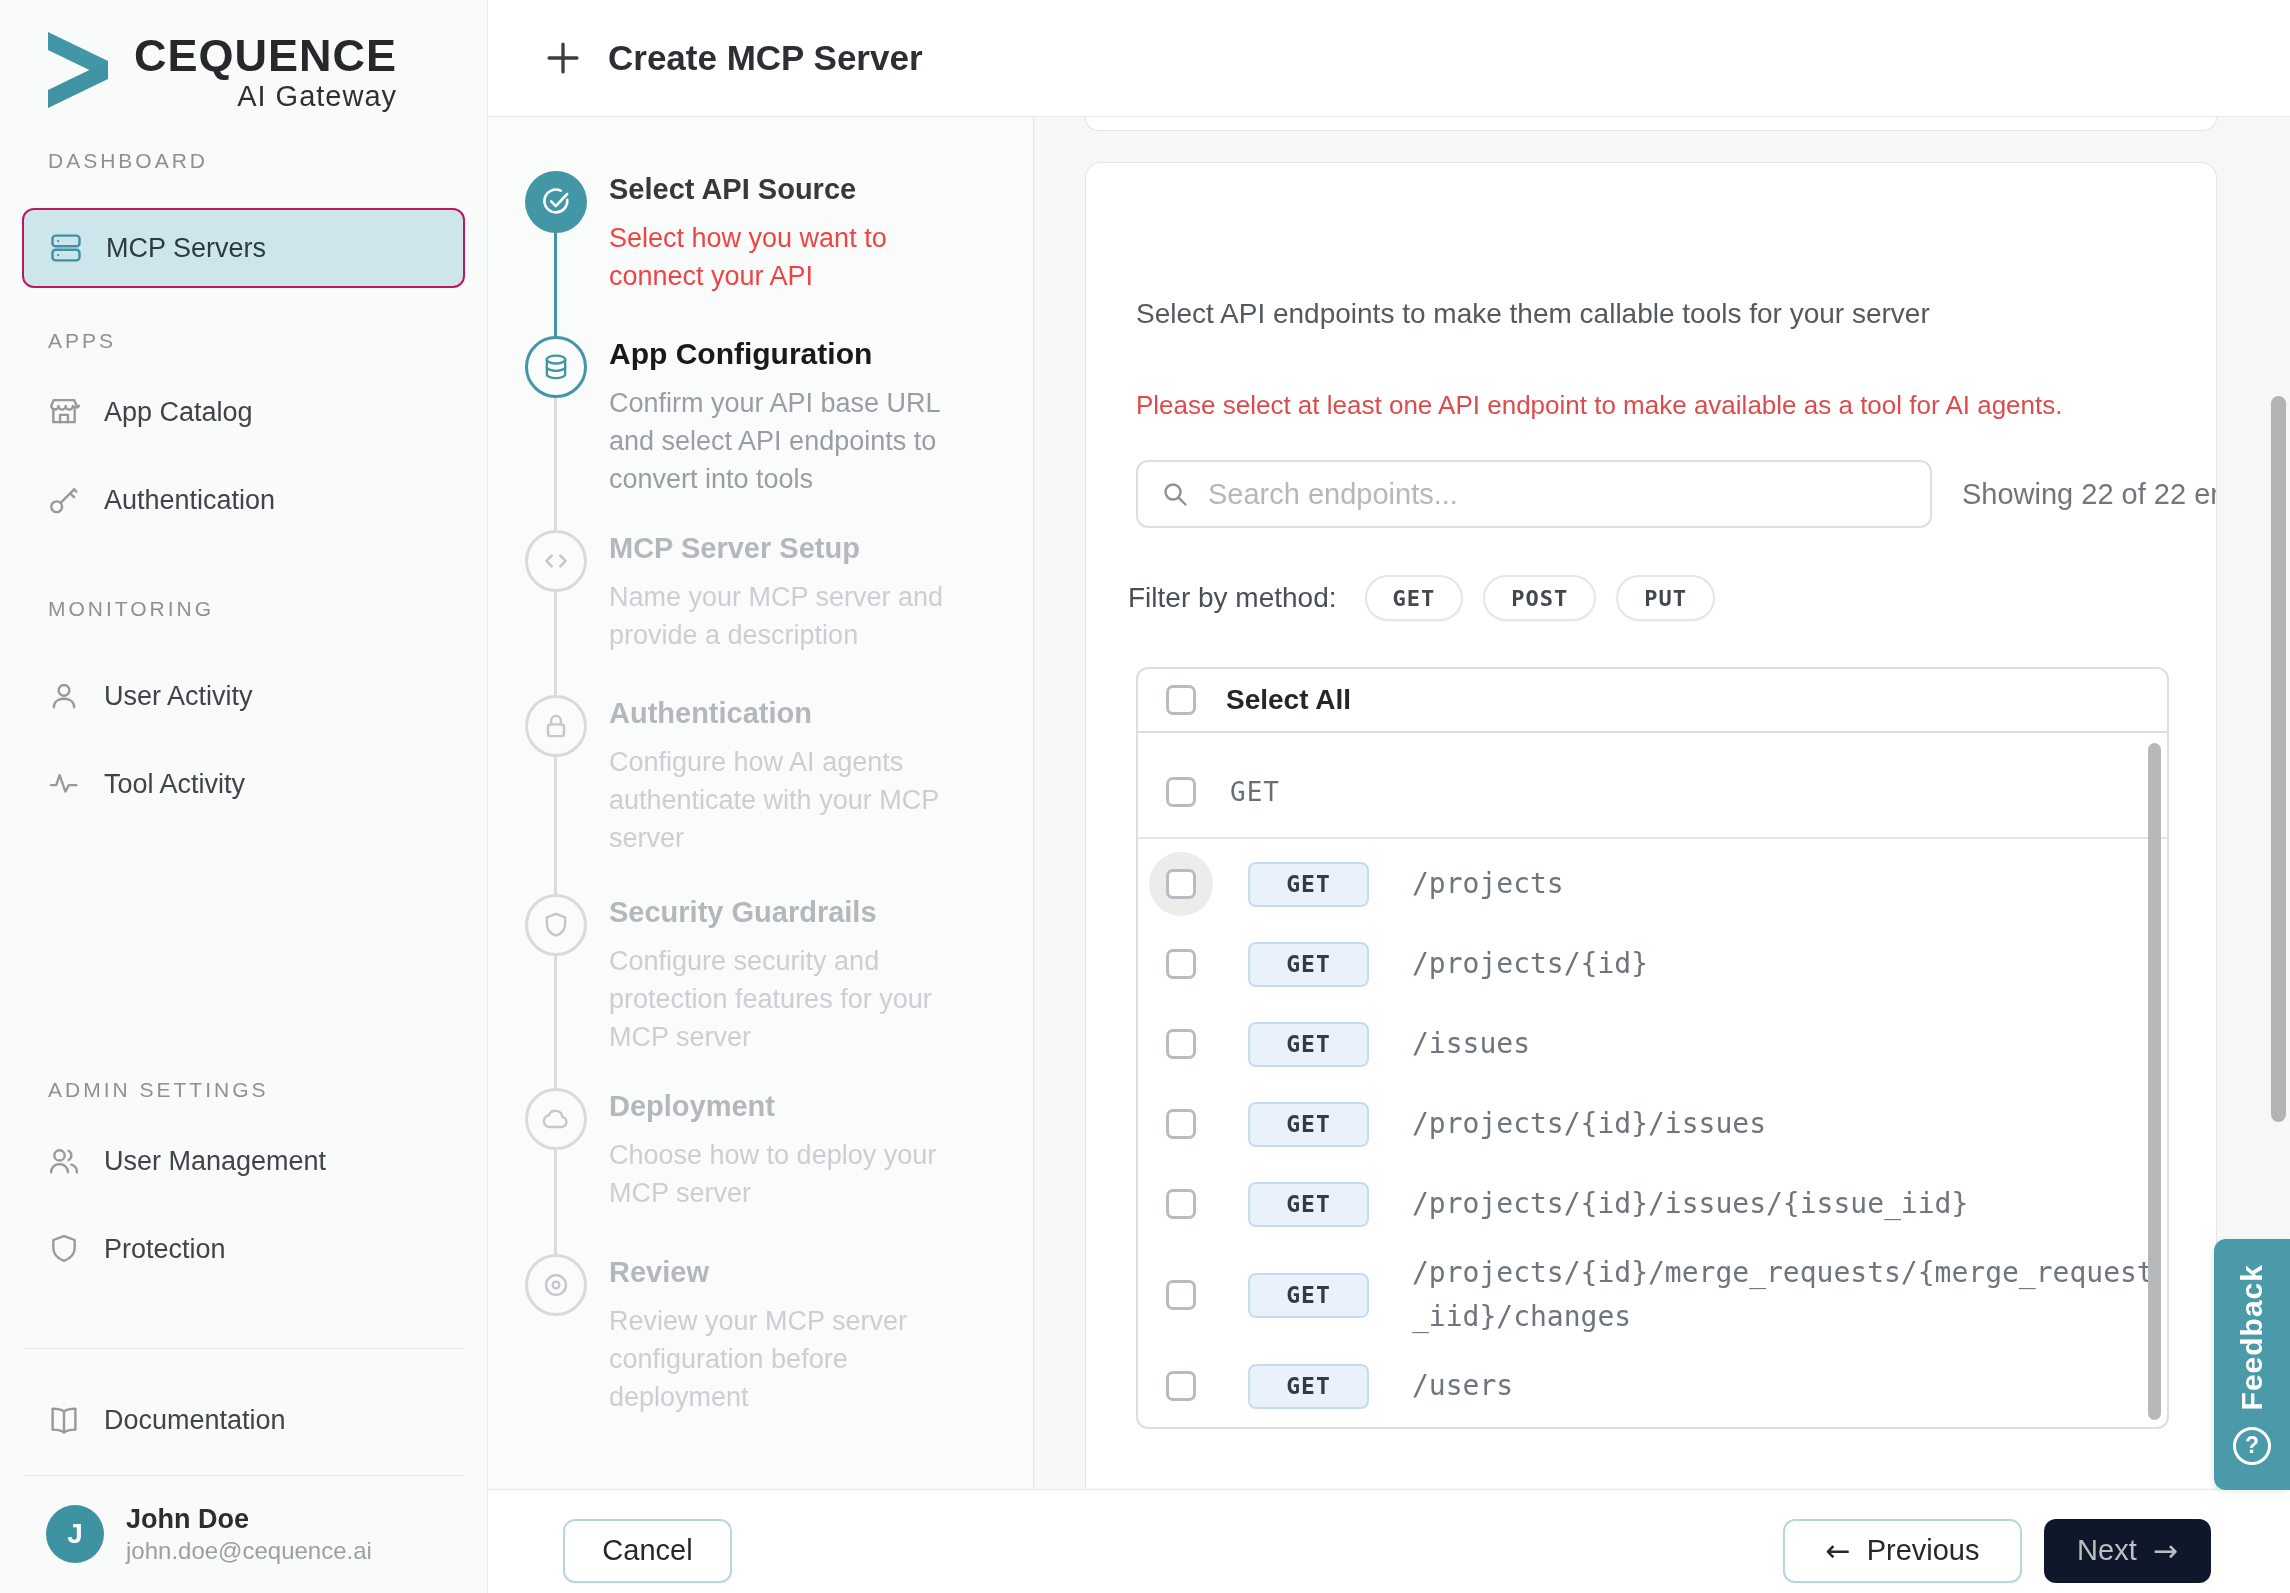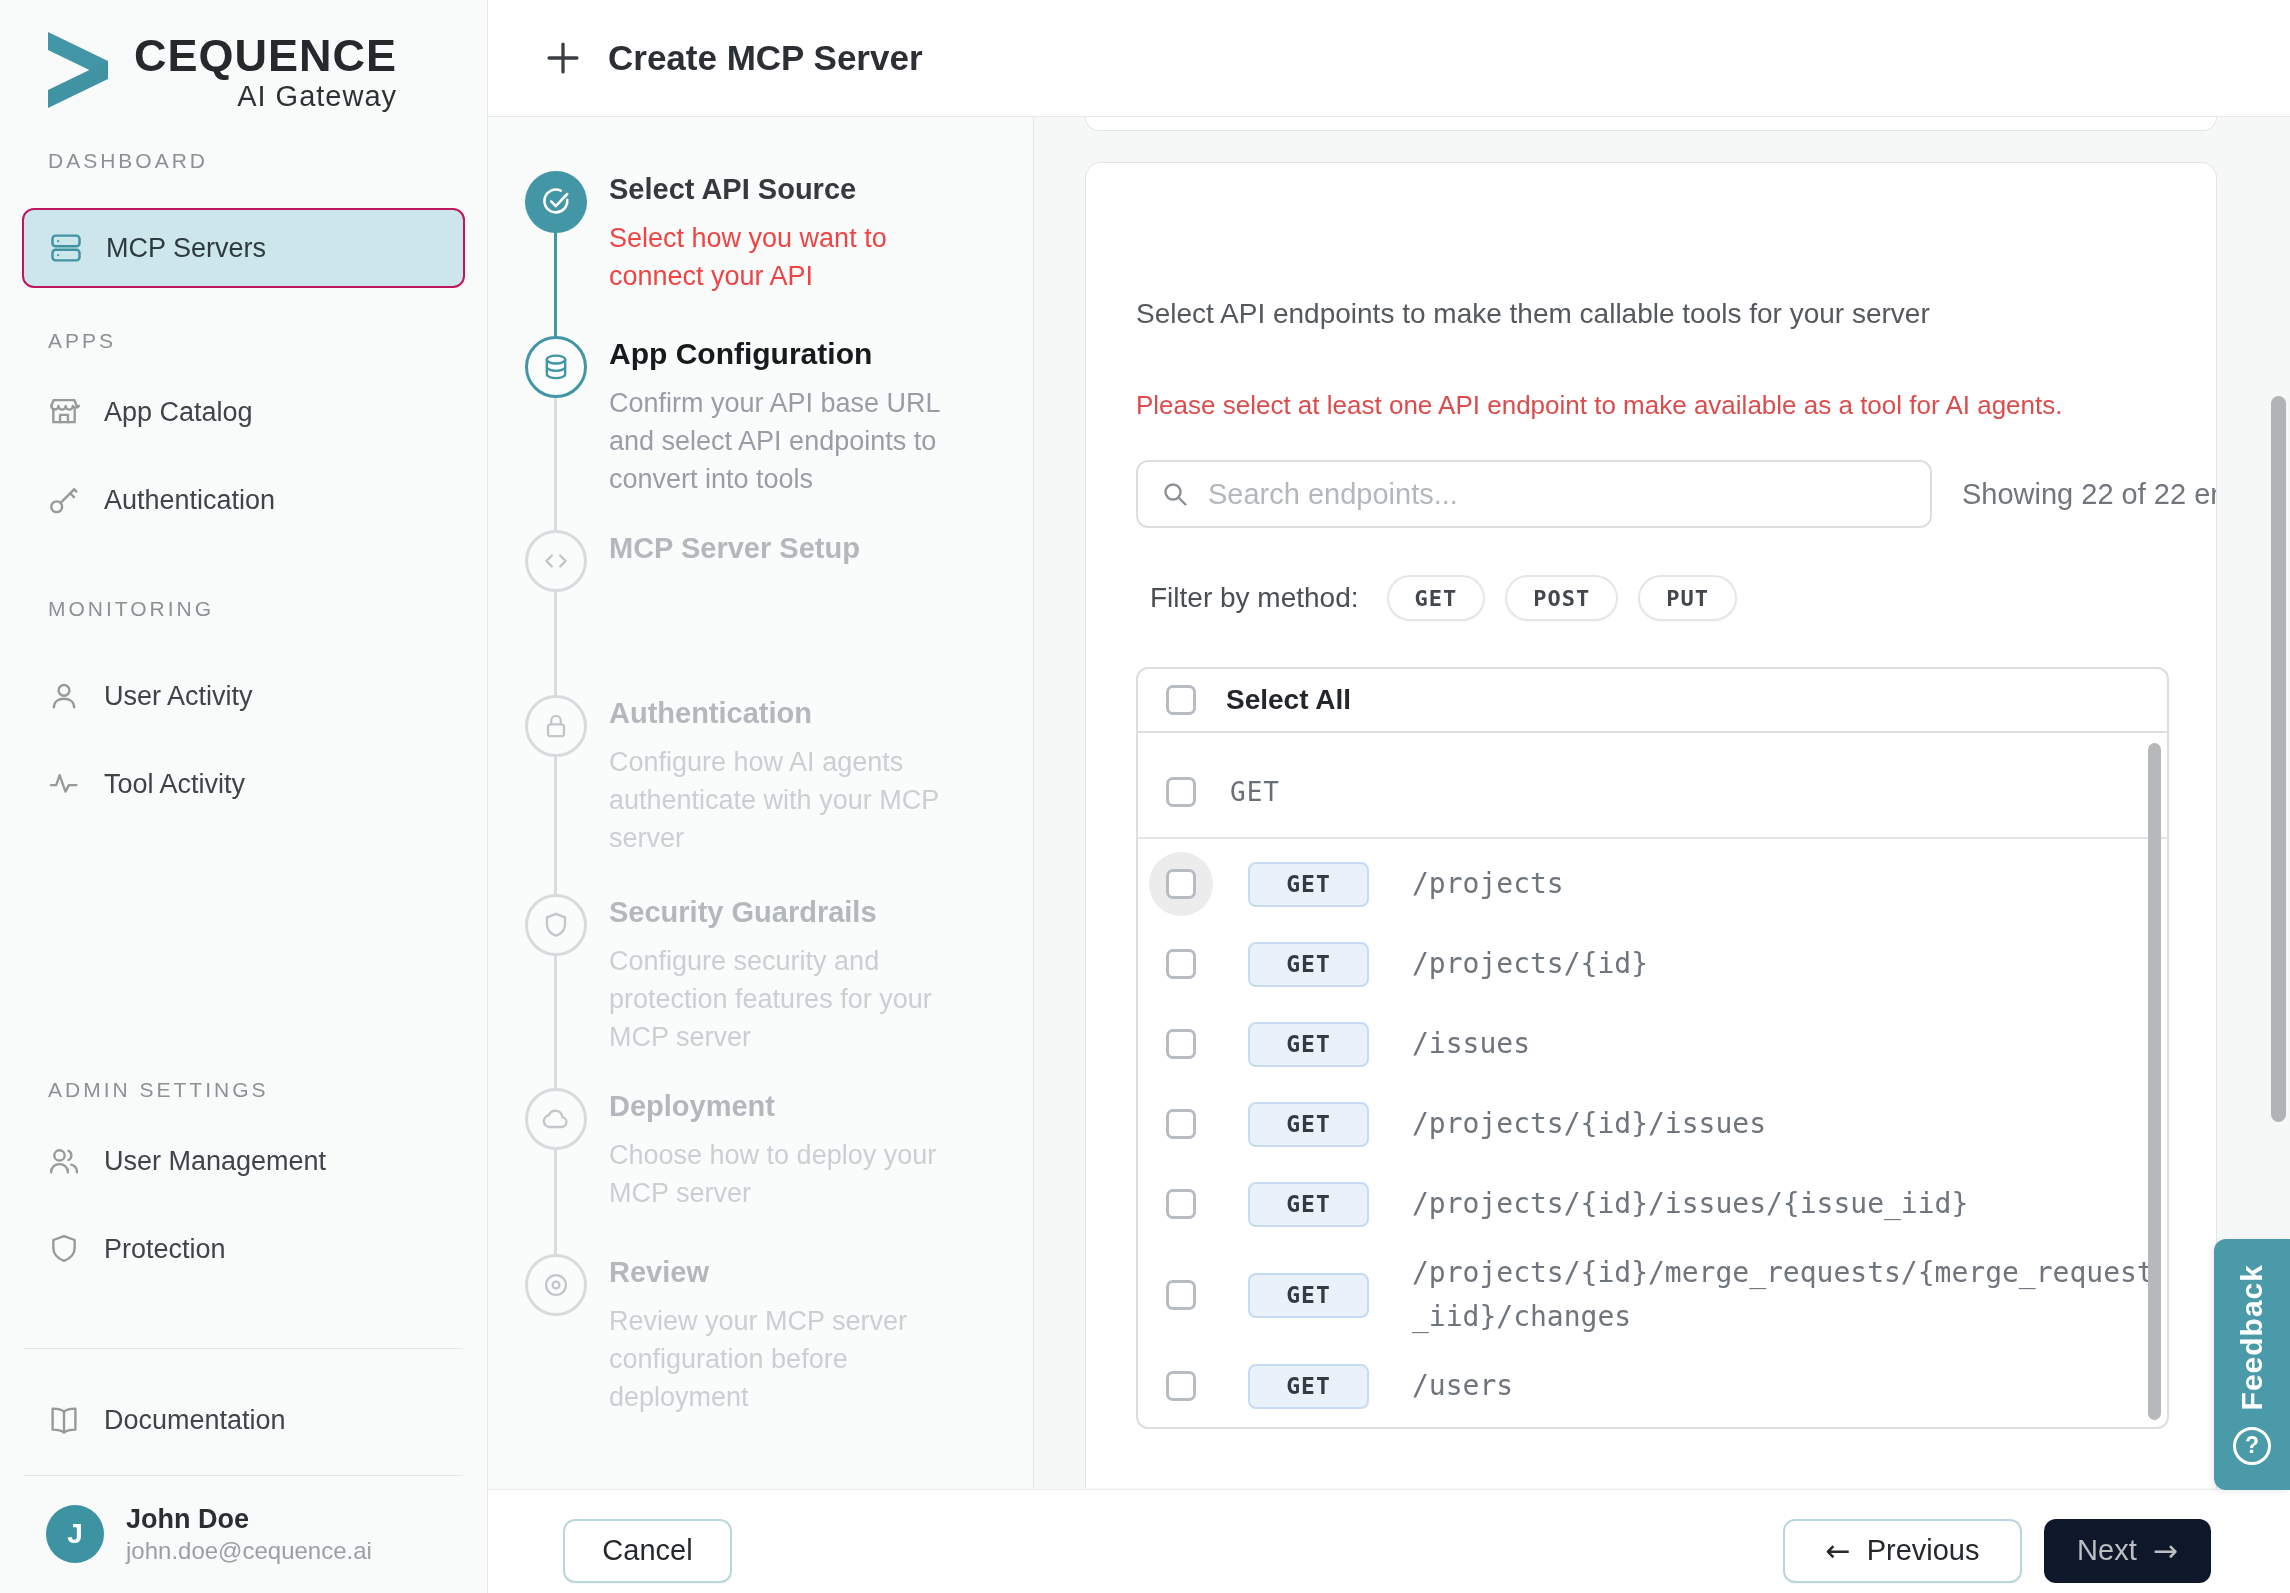--- a/index.html
+++ b/index.html
@@ -66,21 +66,21 @@
   .card-subtitle{position:absolute;left:50px;top:135px;font-size:28px;color:#54595e;}
   .card-error{position:absolute;left:50px;top:227px;font-size:26px;color:#dd4c4c;}
   .search-box{position:absolute;left:50px;top:297px;width:796px;height:68px;border:2px solid #dcdee0;border-radius:12px;
               background:#fff;display:flex;align-items:center;box-sizing:border-box;}
   .search-box svg{width:30px;height:30px;color:#8d9196;margin-left:22px;flex:0 0 auto;}
   .search-box input{border:none;outline:none;background:transparent;font-family:"Liberation Sans",sans-serif;
                     font-size:29px;color:#33373b;margin-left:16px;width:697px;}
   .search-box input::placeholder{color:#b3b8bd;}
   .showing{position:absolute;left:876px;top:297px;height:68px;line-height:68px;font-size:29px;color:#70767c;
            width:257px;white-space:nowrap;overflow:hidden;}
-  .filter-row{position:absolute;left:64px;top:412px;display:flex;align-items:center;}
+  .filter-row{position:absolute;left:42px;top:412px;display:flex;align-items:center;}
   .filter-label{font-size:28px;color:#494f55;margin-right:28px;}
   .pill{height:46px;line-height:44px;padding:0 26px;border:2px solid #e4e6e8;border-radius:23px;background:#fff;
         font-family:"DejaVu Sans Mono",monospace;font-size:22px;font-weight:700;letter-spacing:1px;color:#43484e;
         margin-right:20px;box-sizing:border-box;box-shadow:0 1px 2px rgba(0,0,0,0.04);cursor:pointer;}
 
   .list{position:absolute;left:50px;top:504px;width:1033px;height:762px;border:2px solid #dcdee0;border-radius:12px;
         box-sizing:border-box;background:#fff;overflow:hidden;}
   .list-header{height:64px;border-bottom:2px solid #dcdee0;display:flex;align-items:center;padding-left:28px;box-sizing:border-box;}
   .checkbox{width:30px;height:30px;border:3px solid #b7bcc2;border-radius:7px;background:#fff;box-sizing:border-box;
             flex:0 0 auto;cursor:pointer;}
@@ -271,20 +271,21 @@
       </div>
       <div class="step pending">
         <div class="step-circle pending" style="top: 413px;">
           <svg viewBox="0 0 30 30" fill="none" stroke="currentColor" stroke-width="2.3" stroke-linecap="round" stroke-linejoin="round">
             <path d="M11 10 L6 15 l5 5"></path>
             <path d="M19 10 l5 5 -5 5"></path>
           </svg>
         </div>
         <div class="step-text" style="top: 413px;">
           <div class="step-title">MCP Server Setup</div>
+          <div class="step-desc">Name your MCP server and provide a description</div>
         </div>
       </div>
       <div class="step pending">
         <div class="step-circle pending" style="top: 578px;">
           <svg viewBox="0 0 30 30" fill="none" stroke="currentColor" stroke-width="2.2" stroke-linecap="round">
             <rect x="7.5" y="13.5" width="15" height="11" rx="2.2"></rect>
             <path d="M10.5 13.5 V10 a4.5 4.5 0 0 1 9 0 v3.5"></path>
           </svg>
         </div>
         <div class="step-text" style="top: 578px;">

